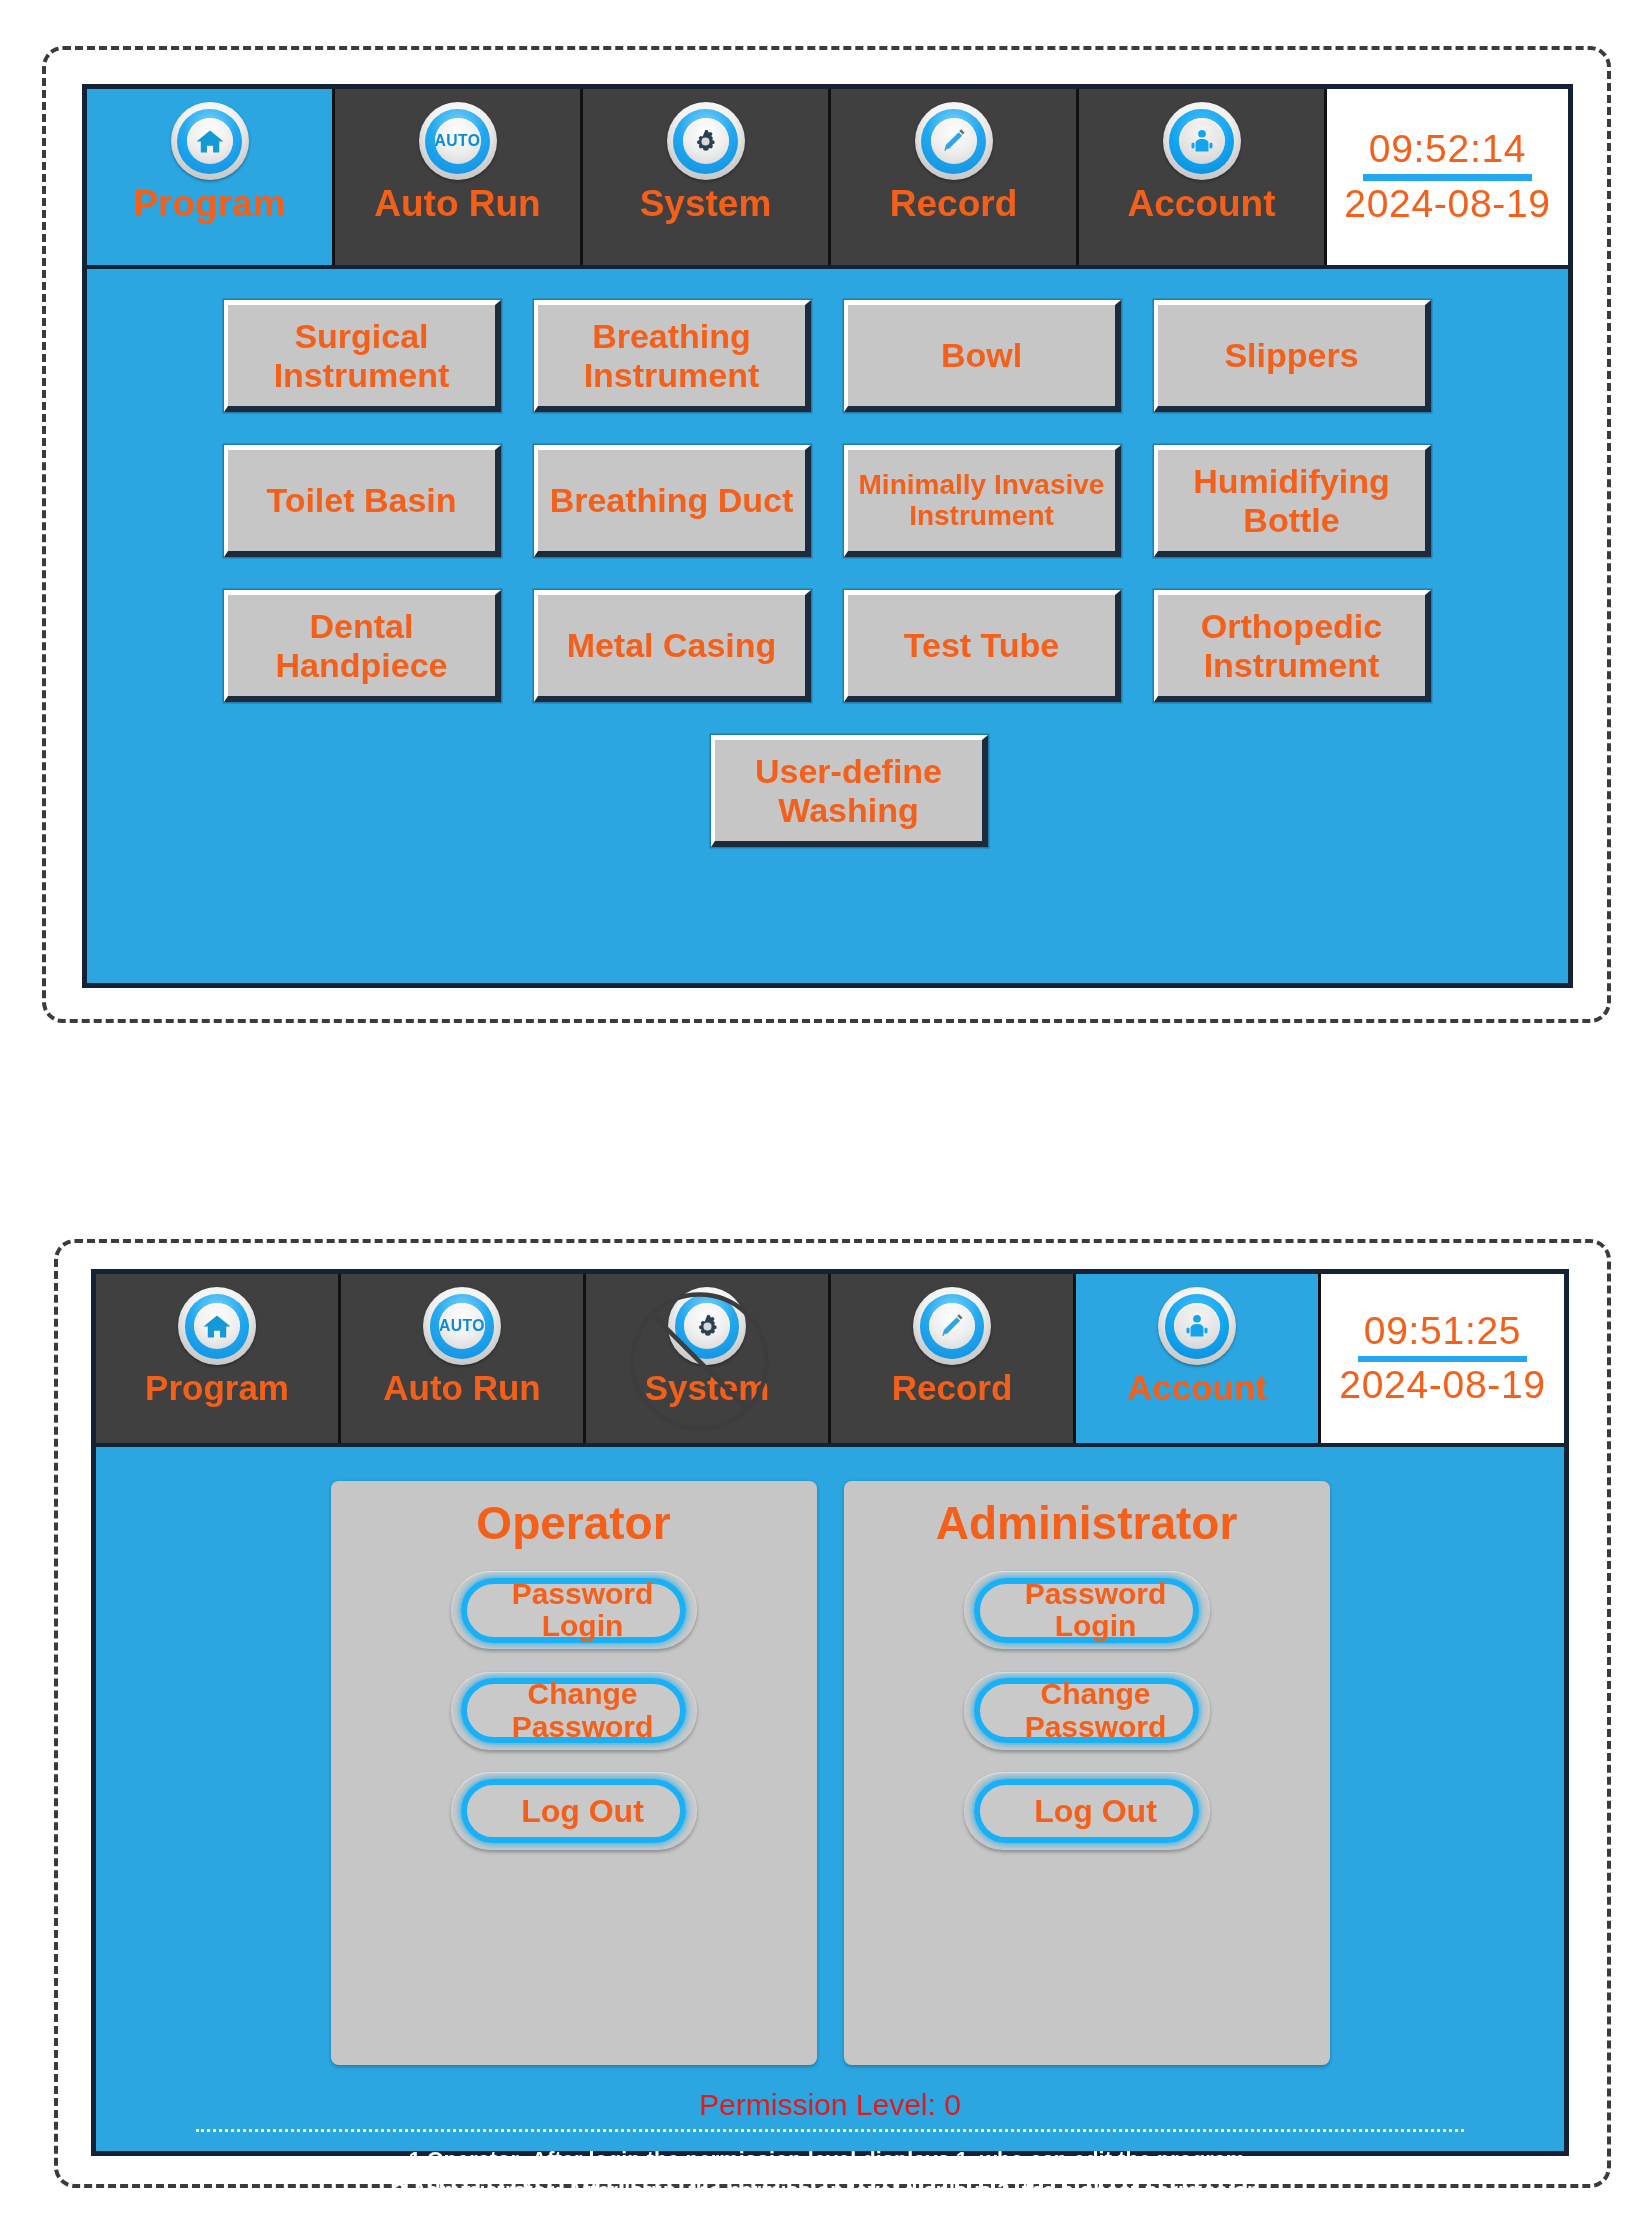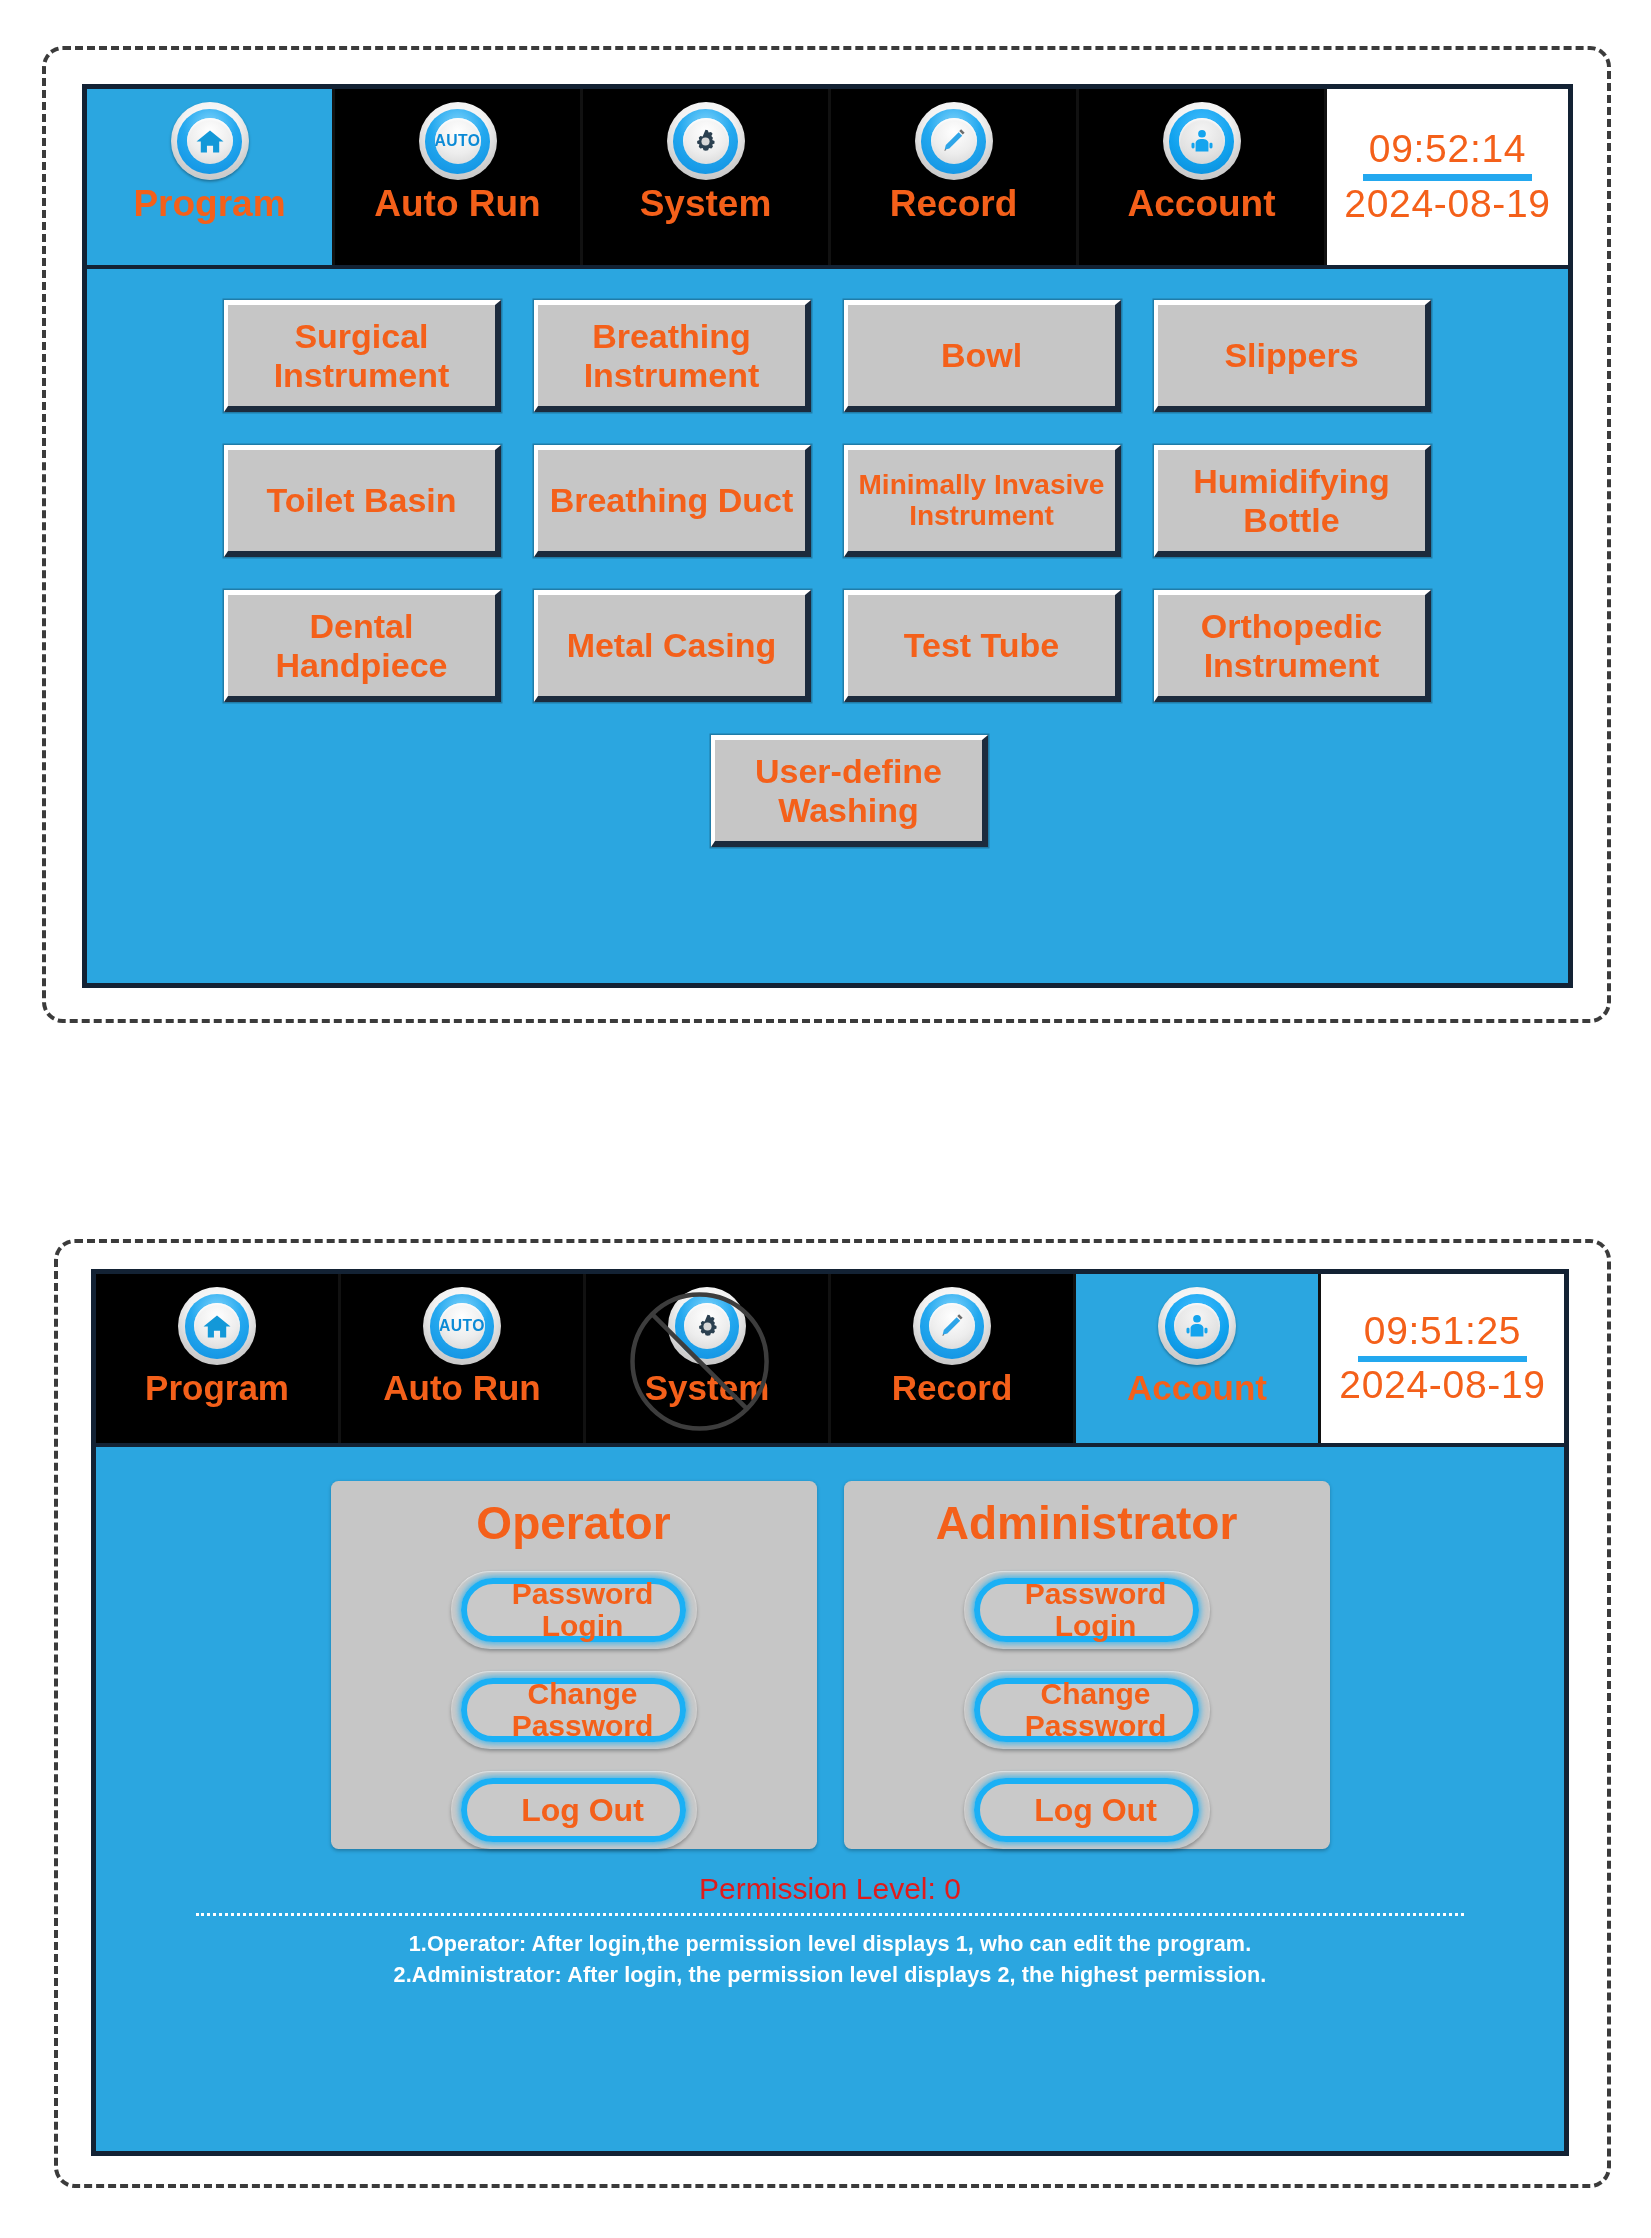--- a/index.html
+++ b/index.html
@@ -38,21 +38,21 @@
     height:180px;
     box-sizing:border-box;
     background:#ffffff;
     border-bottom:4.5px solid #132234;
   }
   .navbar.n2{height:173px;}
   .nav-tab{
     position:relative;
     flex:0 0 auto;
     width:248px;
-    background:#000000;
+    background:#404040;
     border-right:3.7px solid #111111;
     box-sizing:border-box;
     display:flex;
     flex-direction:column;
     align-items:center;
     justify-content:flex-start;
     padding-top:13.4px;
     cursor:pointer;
   }
   .navbar.n2 .nav-tab{width:245px;}
@@ -172,21 +172,21 @@
     height:calc(100% - 173px);
     box-sizing:border-box;
     padding:34px 0 0 0;
     display:flex;flex-direction:column;
     align-items:center;
   }
   .acct-cards{
     display:flex;gap:27px;justify-content:center;
   }
   .acct-card{
-    width:486px;height:368px;
+    width:486px;height:584px;
     background:#c6c6c6;
     border-radius:7.5px;
     display:flex;flex-direction:column;align-items:center;
     padding-top:19.4px;
     box-sizing:border-box;
     box-shadow:0 1.5px 3.7px rgba(0,0,0,.25);
   }
   .acct-title{
     font-size:46px;font-weight:bold;color:#f4601a;
     margin-bottom:25px;line-height:1;

